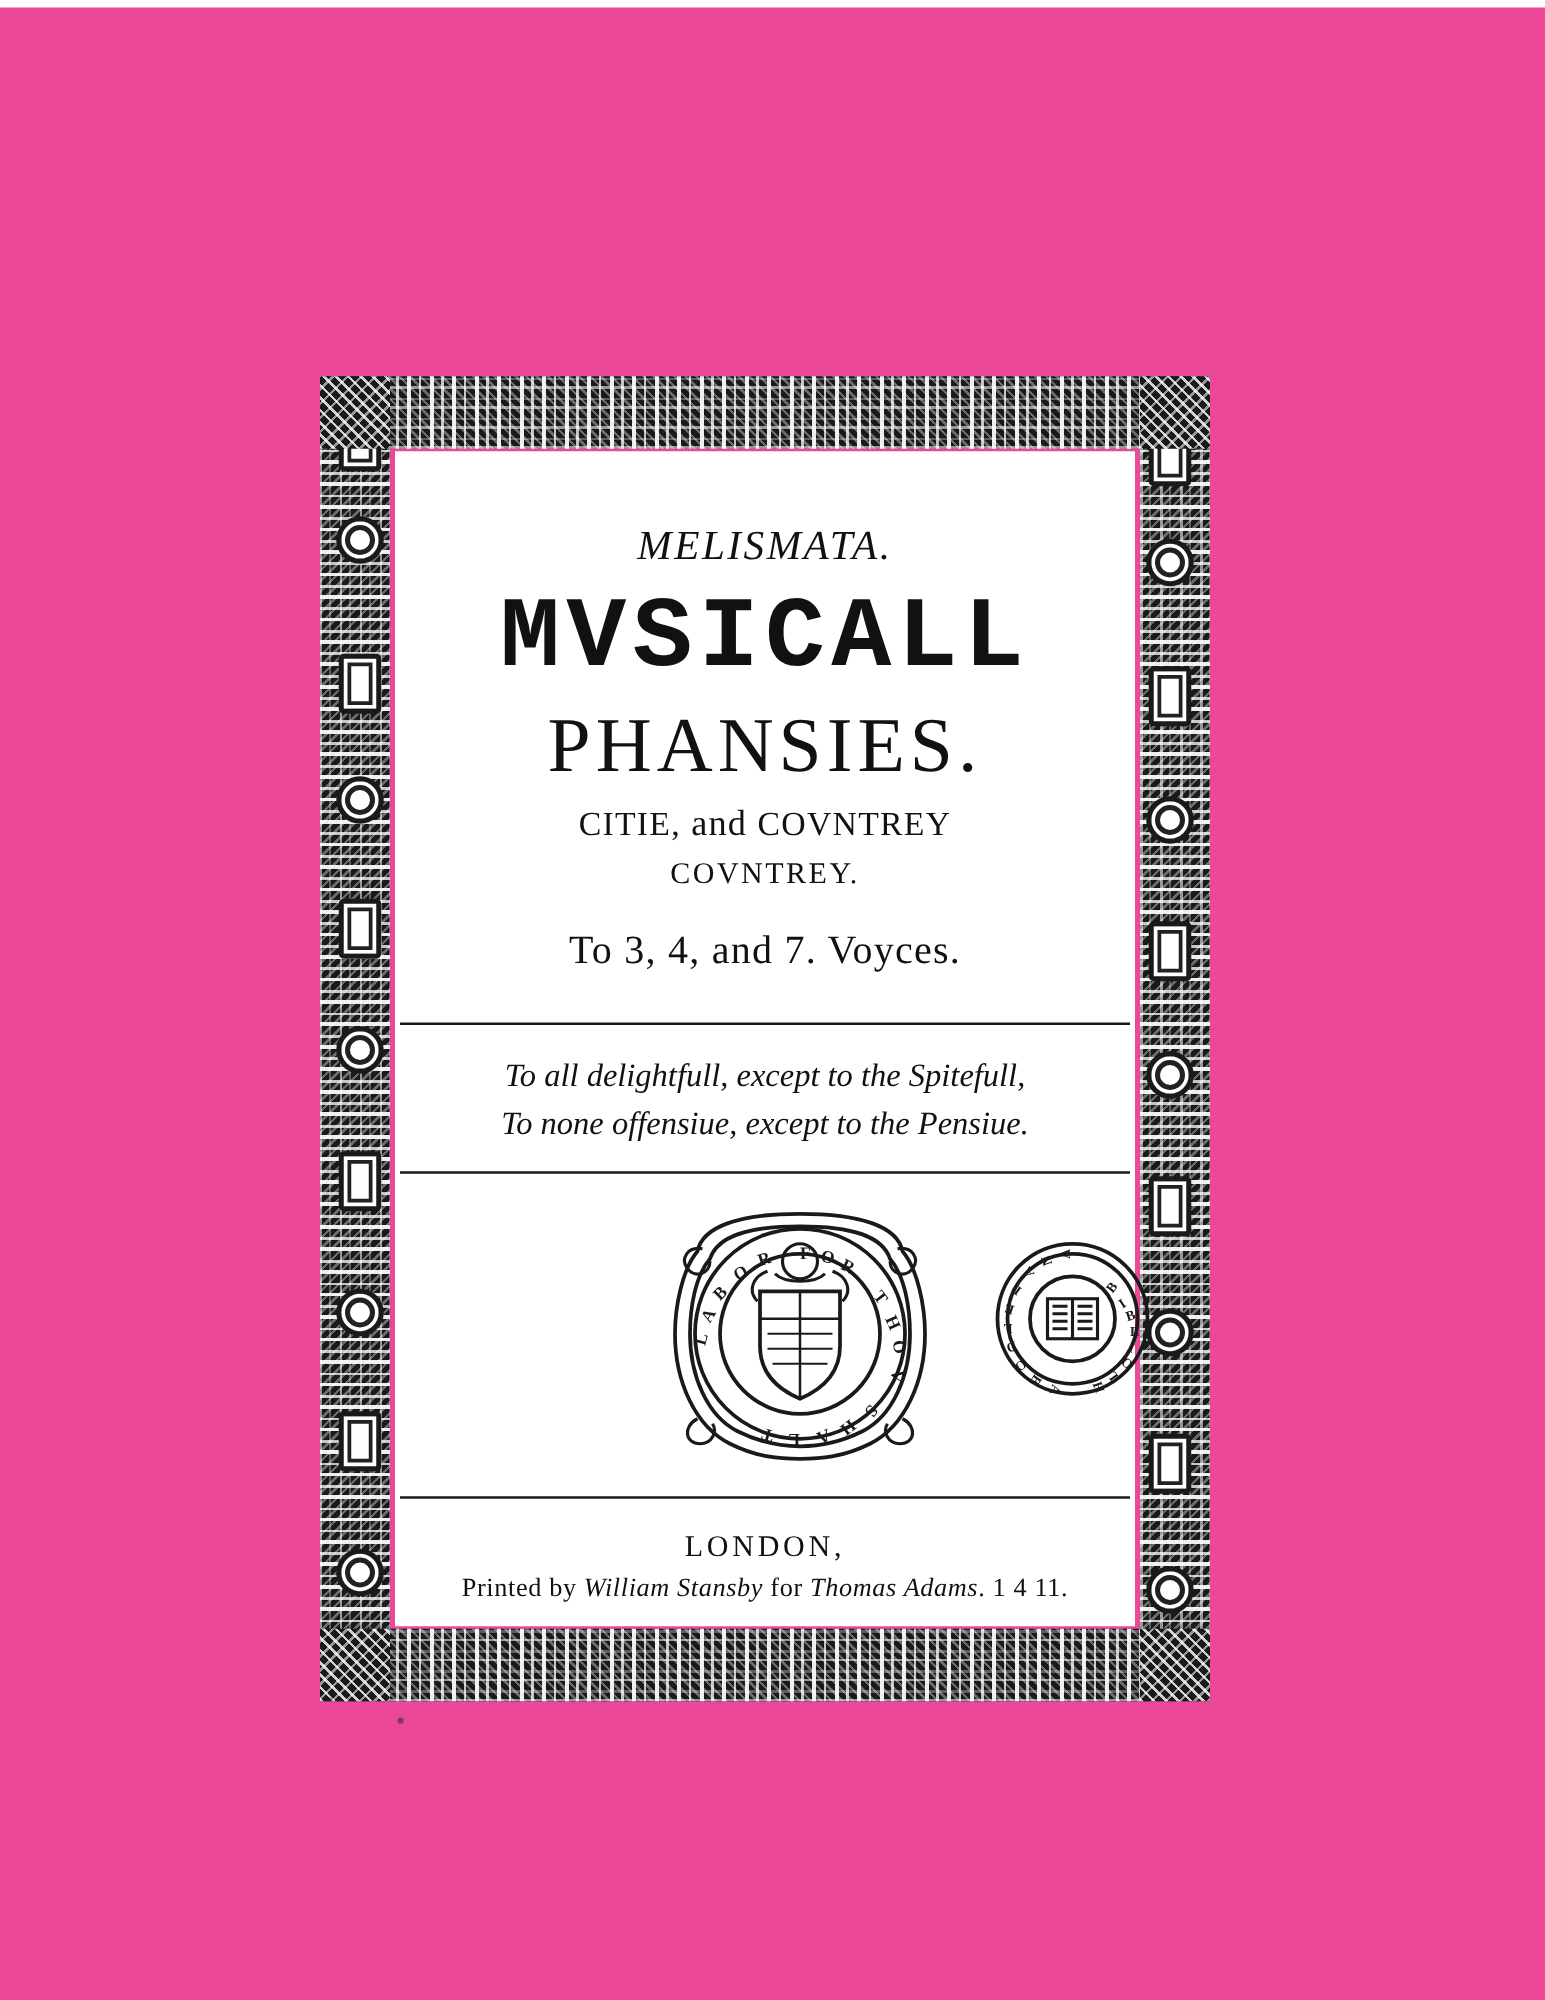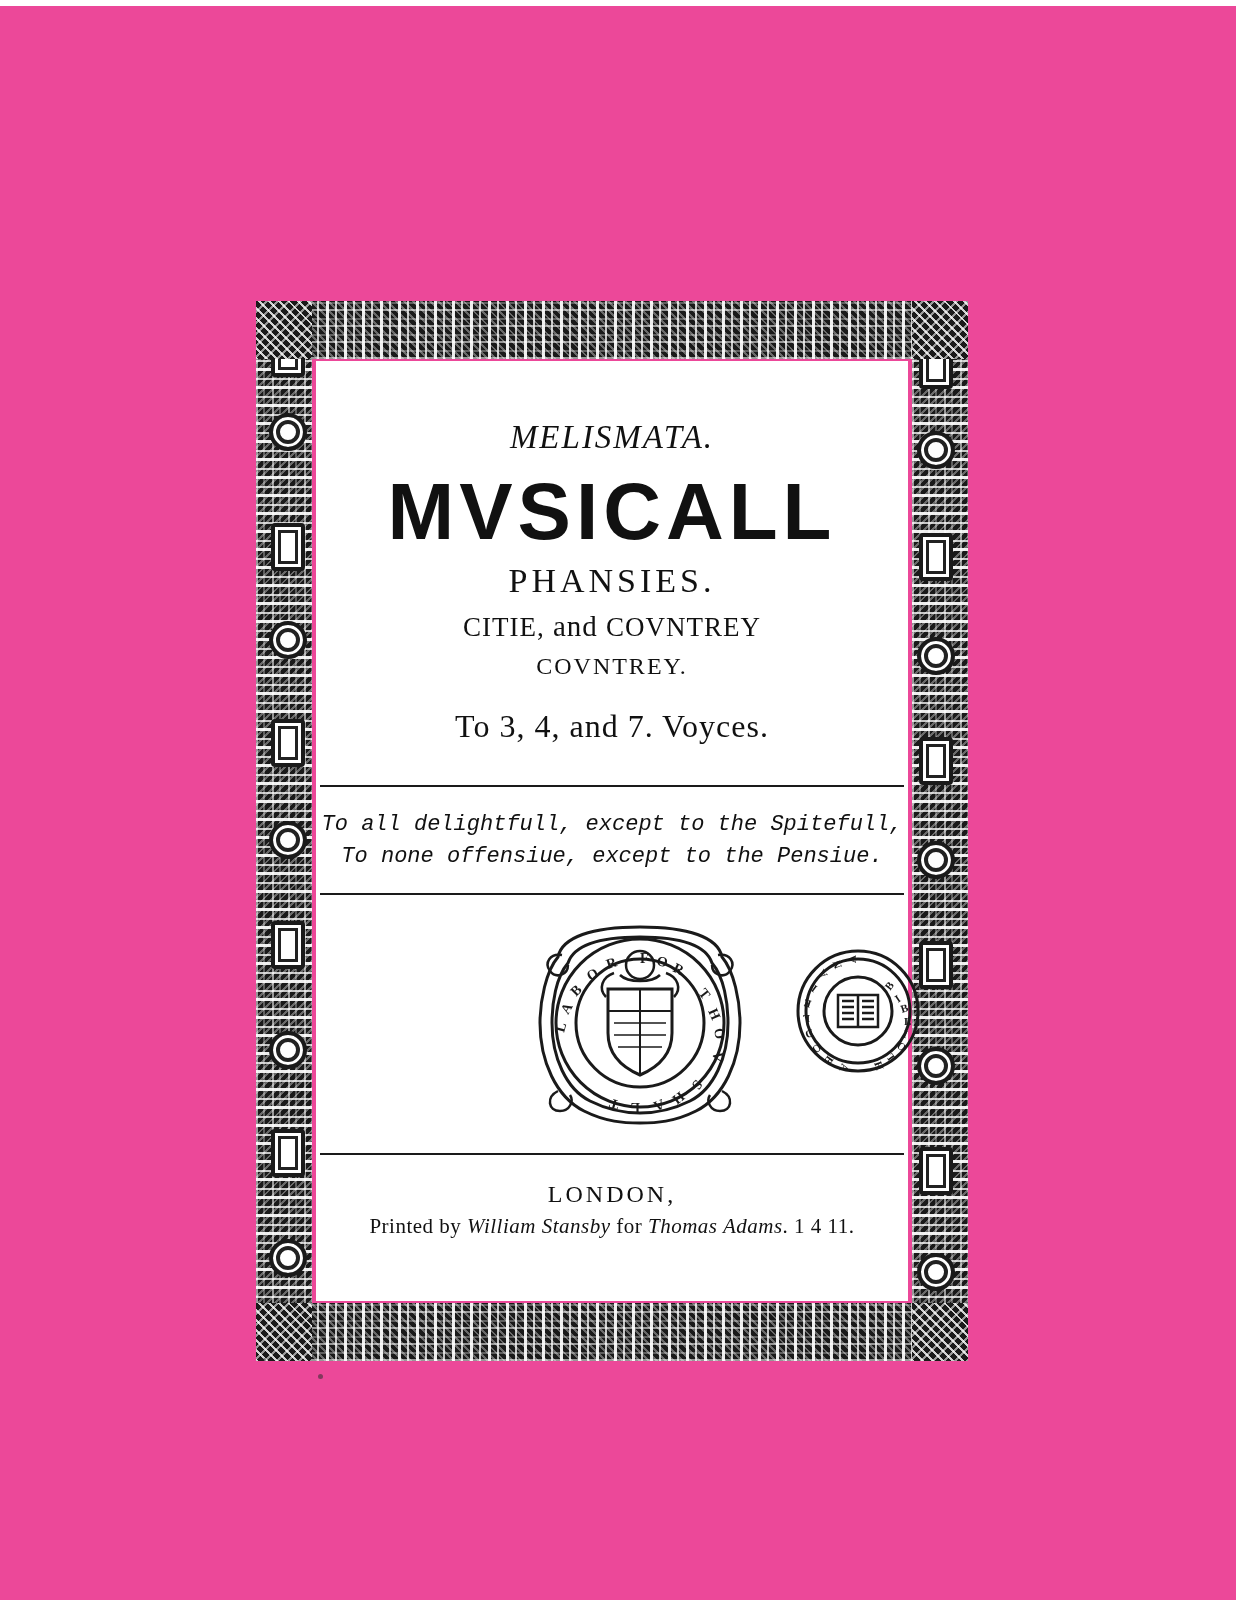--- a/index.html
+++ b/index.html
@@ -132,30 +132,30 @@
   
   .t-melismata {
     font-family: "Liberation Serif", serif;
     font-style: italic;
     font-size: 33px;
     letter-spacing: 2px;
     margin-top: 58px;
     font-weight: 500;
   }
   .t-musicall {
-    font-family: Liberation Sans, sans-serif;
+    font-family: Liberation Mono, monospace;
     font-size: 80px;
     font-weight: 700;
     letter-spacing: 5px;
     line-height: 1.05;
     margin-top: 14px;
   }
   .t-phansies {
     font-family: "Liberation Serif", serif;
-    font-size: 34px;
+    font-size: 62px;
     letter-spacing: 4px;
     margin-top: 8px;
   }
   .t-fitting {
     font-family: "Liberation Serif", serif;
     font-size: 33px;
     letter-spacing: 2px;
     margin-top: 22px;
   }
   .t-fitting .sm { font-size: 25px; }
@@ -173,23 +173,23 @@
     margin-top: 10px;
   }
   .t-voyces {
     font-family: "Liberation Serif", serif;
     font-size: 32px;
     margin-top: 28px;
     letter-spacing: 1px;
   }
 
   .epigram {
-    font-family: Liberation Mono, monospace;
+    font-family: Liberation Serif, serif;
     font-style: italic;
-    font-size: 22px;
+    font-size: 26px;
     line-height: 1.45;
     padding: 22px 0 20px 0;
   }
 
   
   #device-row {
     position: relative;
     height: 258px;
   }
 

